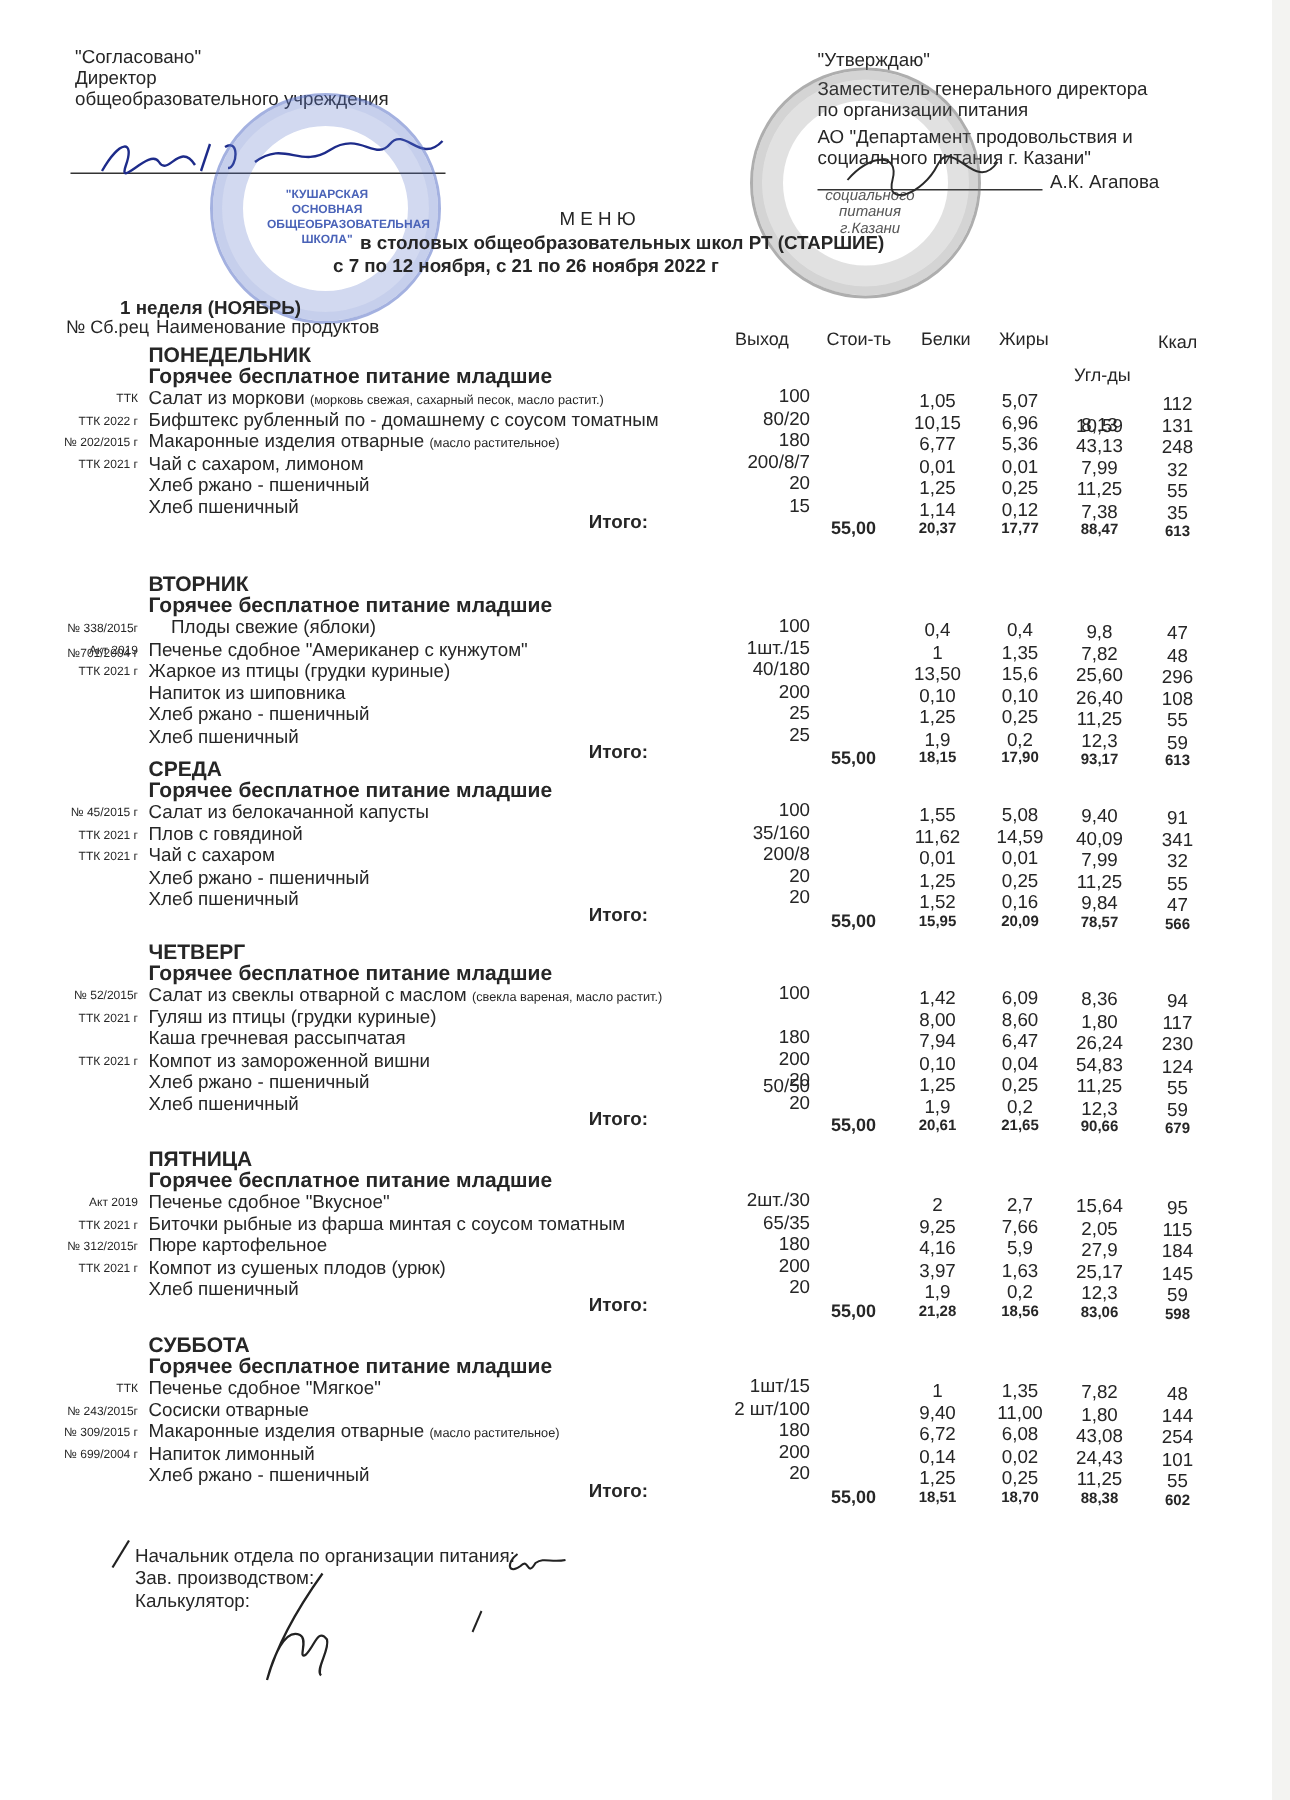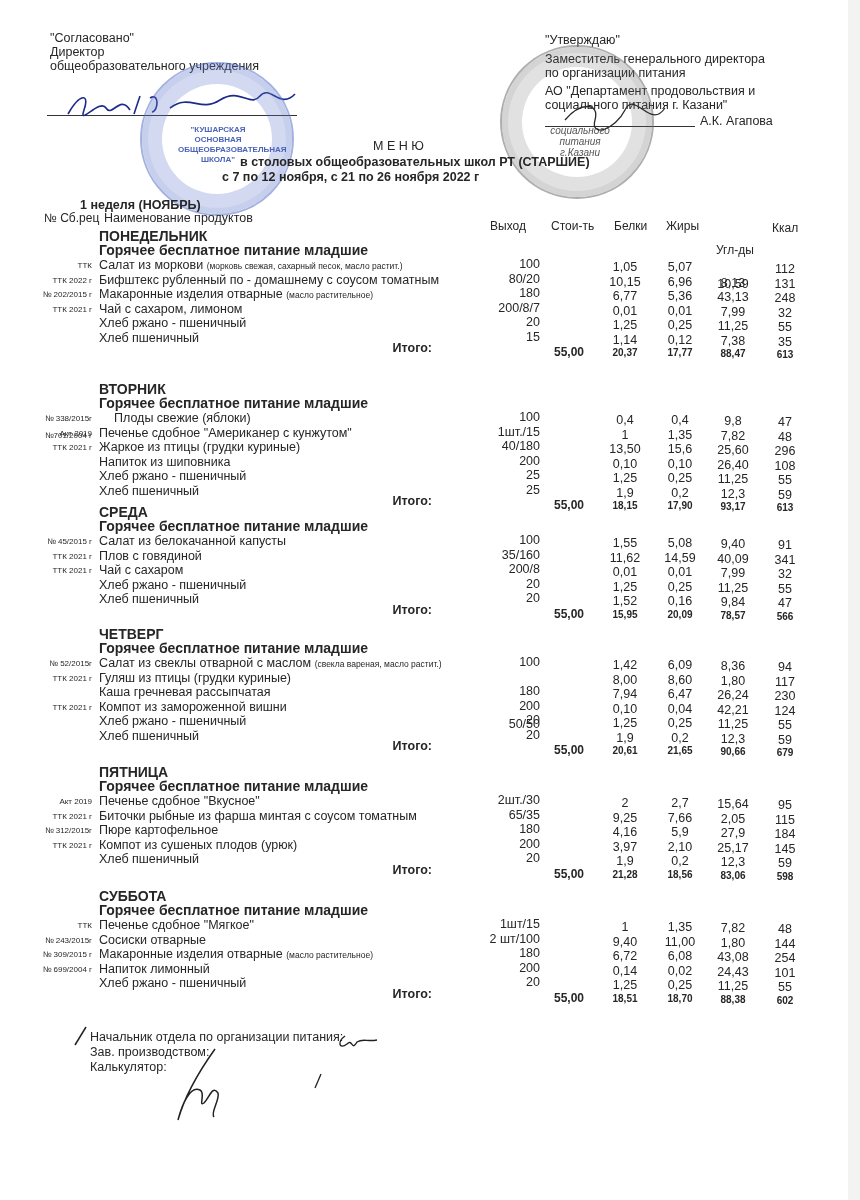--- a/index.html
+++ b/index.html
@@ -288,21 +288,21 @@
       <div class="num c-j" style="top: 687px;">6,47</div>
       <div class="num c-u" style="top: 688px;">26,24</div>
       <div class="num c-k" style="top: 689px;">230</div>
     </div>
     <div>
       <div class="code" style="top: 702.5px;">ТТК 2021 г</div>
       <div class="name" style="top: 699.5px;"><span>Компот  из замороженной вишни</span></div>
       <div class="num c-out" style="top: 698.5px;">200</div>
       <div class="num c-b" style="top: 701.5px;">0,10</div>
       <div class="num c-j" style="top: 701.5px;">0,04</div>
-      <div class="num c-u" style="top: 702.5px;">42,21</div>
+      <div class="num c-u" style="top: 702.5px;">54,83</div>
       <div class="num c-k" style="top: 703.5px;">124</div>
     </div>
     <div>
       <div class="code" style="top: 717px;"></div>
       <div class="name" style="top: 714px;"><span>Хлеб ржано - пшеничный</span></div>
       <div class="num c-out" style="top: 713px;">20</div>
       <div class="num c-b" style="top: 716px;">1,25</div>
       <div class="num c-j" style="top: 716px;">0,25</div>
       <div class="num c-u" style="top: 717px;">11,25</div>
       <div class="num c-k" style="top: 718px;">55</div>
@@ -349,21 +349,21 @@
       <div class="num c-b" style="top: 825px;">4,16</div>
       <div class="num c-j" style="top: 825px;">5,9</div>
       <div class="num c-u" style="top: 826px;">27,9</div>
       <div class="num c-k" style="top: 827px;">184</div>
     </div>
     <div>
       <div class="code" style="top: 840.5px;">ТТК 2021 г</div>
       <div class="name" style="top: 837.5px;"><span>Компот из сушеных плодов (урюк)</span></div>
       <div class="num c-out" style="top: 836.5px;">200</div>
       <div class="num c-b" style="top: 839.5px;">3,97</div>
-      <div class="num c-j" style="top: 839.5px;">2,10</div>
+      <div class="num c-j" style="top: 839.5px;">1,63</div>
       <div class="num c-u" style="top: 840.5px;">25,17</div>
       <div class="num c-k" style="top: 841.5px;">145</div>
     </div>
     <div>
       <div class="code" style="top: 855px;"></div>
       <div class="name" style="top: 852px;"><span>Хлеб пшеничный</span></div>
       <div class="num c-out" style="top: 851px;">20</div>
       <div class="num c-b" style="top: 854px;">1,9</div>
       <div class="num c-j" style="top: 854px;">0,2</div>
       <div class="num c-u" style="top: 855px;">12,3</div>

